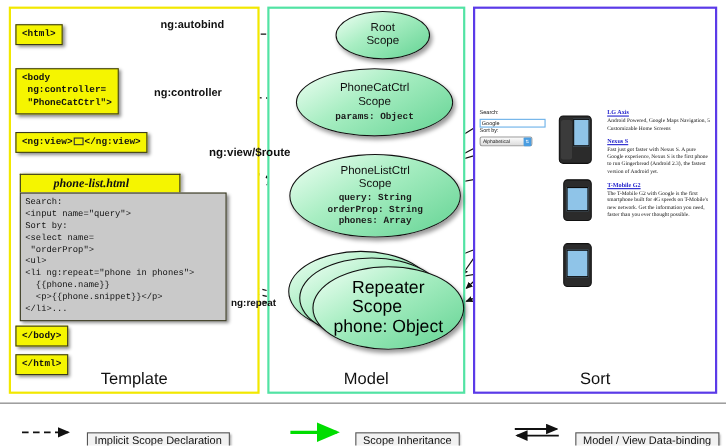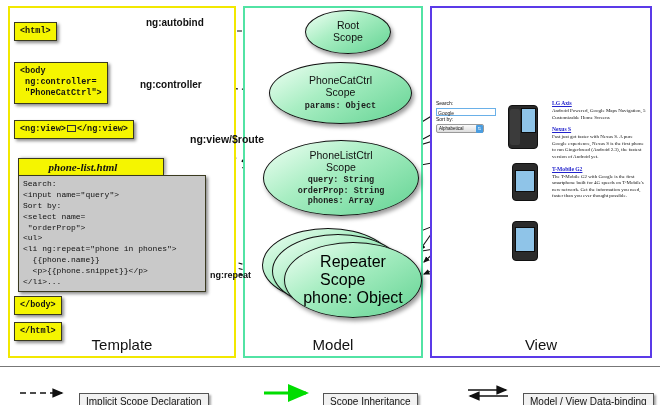--- a/index.html
+++ b/index.html
@@ -198,21 +198,21 @@
     <path d="M404,254 L560,228" stroke="#111" stroke-width="1.0" fill="none" marker-end="url(#ah-thin)"></path>
   </svg>
 
   <div class="panel" id="panel-template">
     <div class="panel-label">Template</div>
   </div>
   <div class="panel" id="panel-model">
     <div class="panel-label">Model</div>
   </div>
   <div class="panel" id="panel-view">
-    <div class="panel-label">View</div>
+    <div class="panel-label">Sort</div>
   </div>
 
   <div class="ybox" id="el-html">&lt;html&gt;</div>
 
   <div class="ybox" id="el-body">&lt;body
  ng:controller=
  "PhoneCatCtrl"&gt;</div>
 
   <div class="ybox" id="el-ngview"><span>&lt;ng:view&gt;</span><span class="viewslot"></span><span>&lt;/ng:view&gt;</span></div>
 

